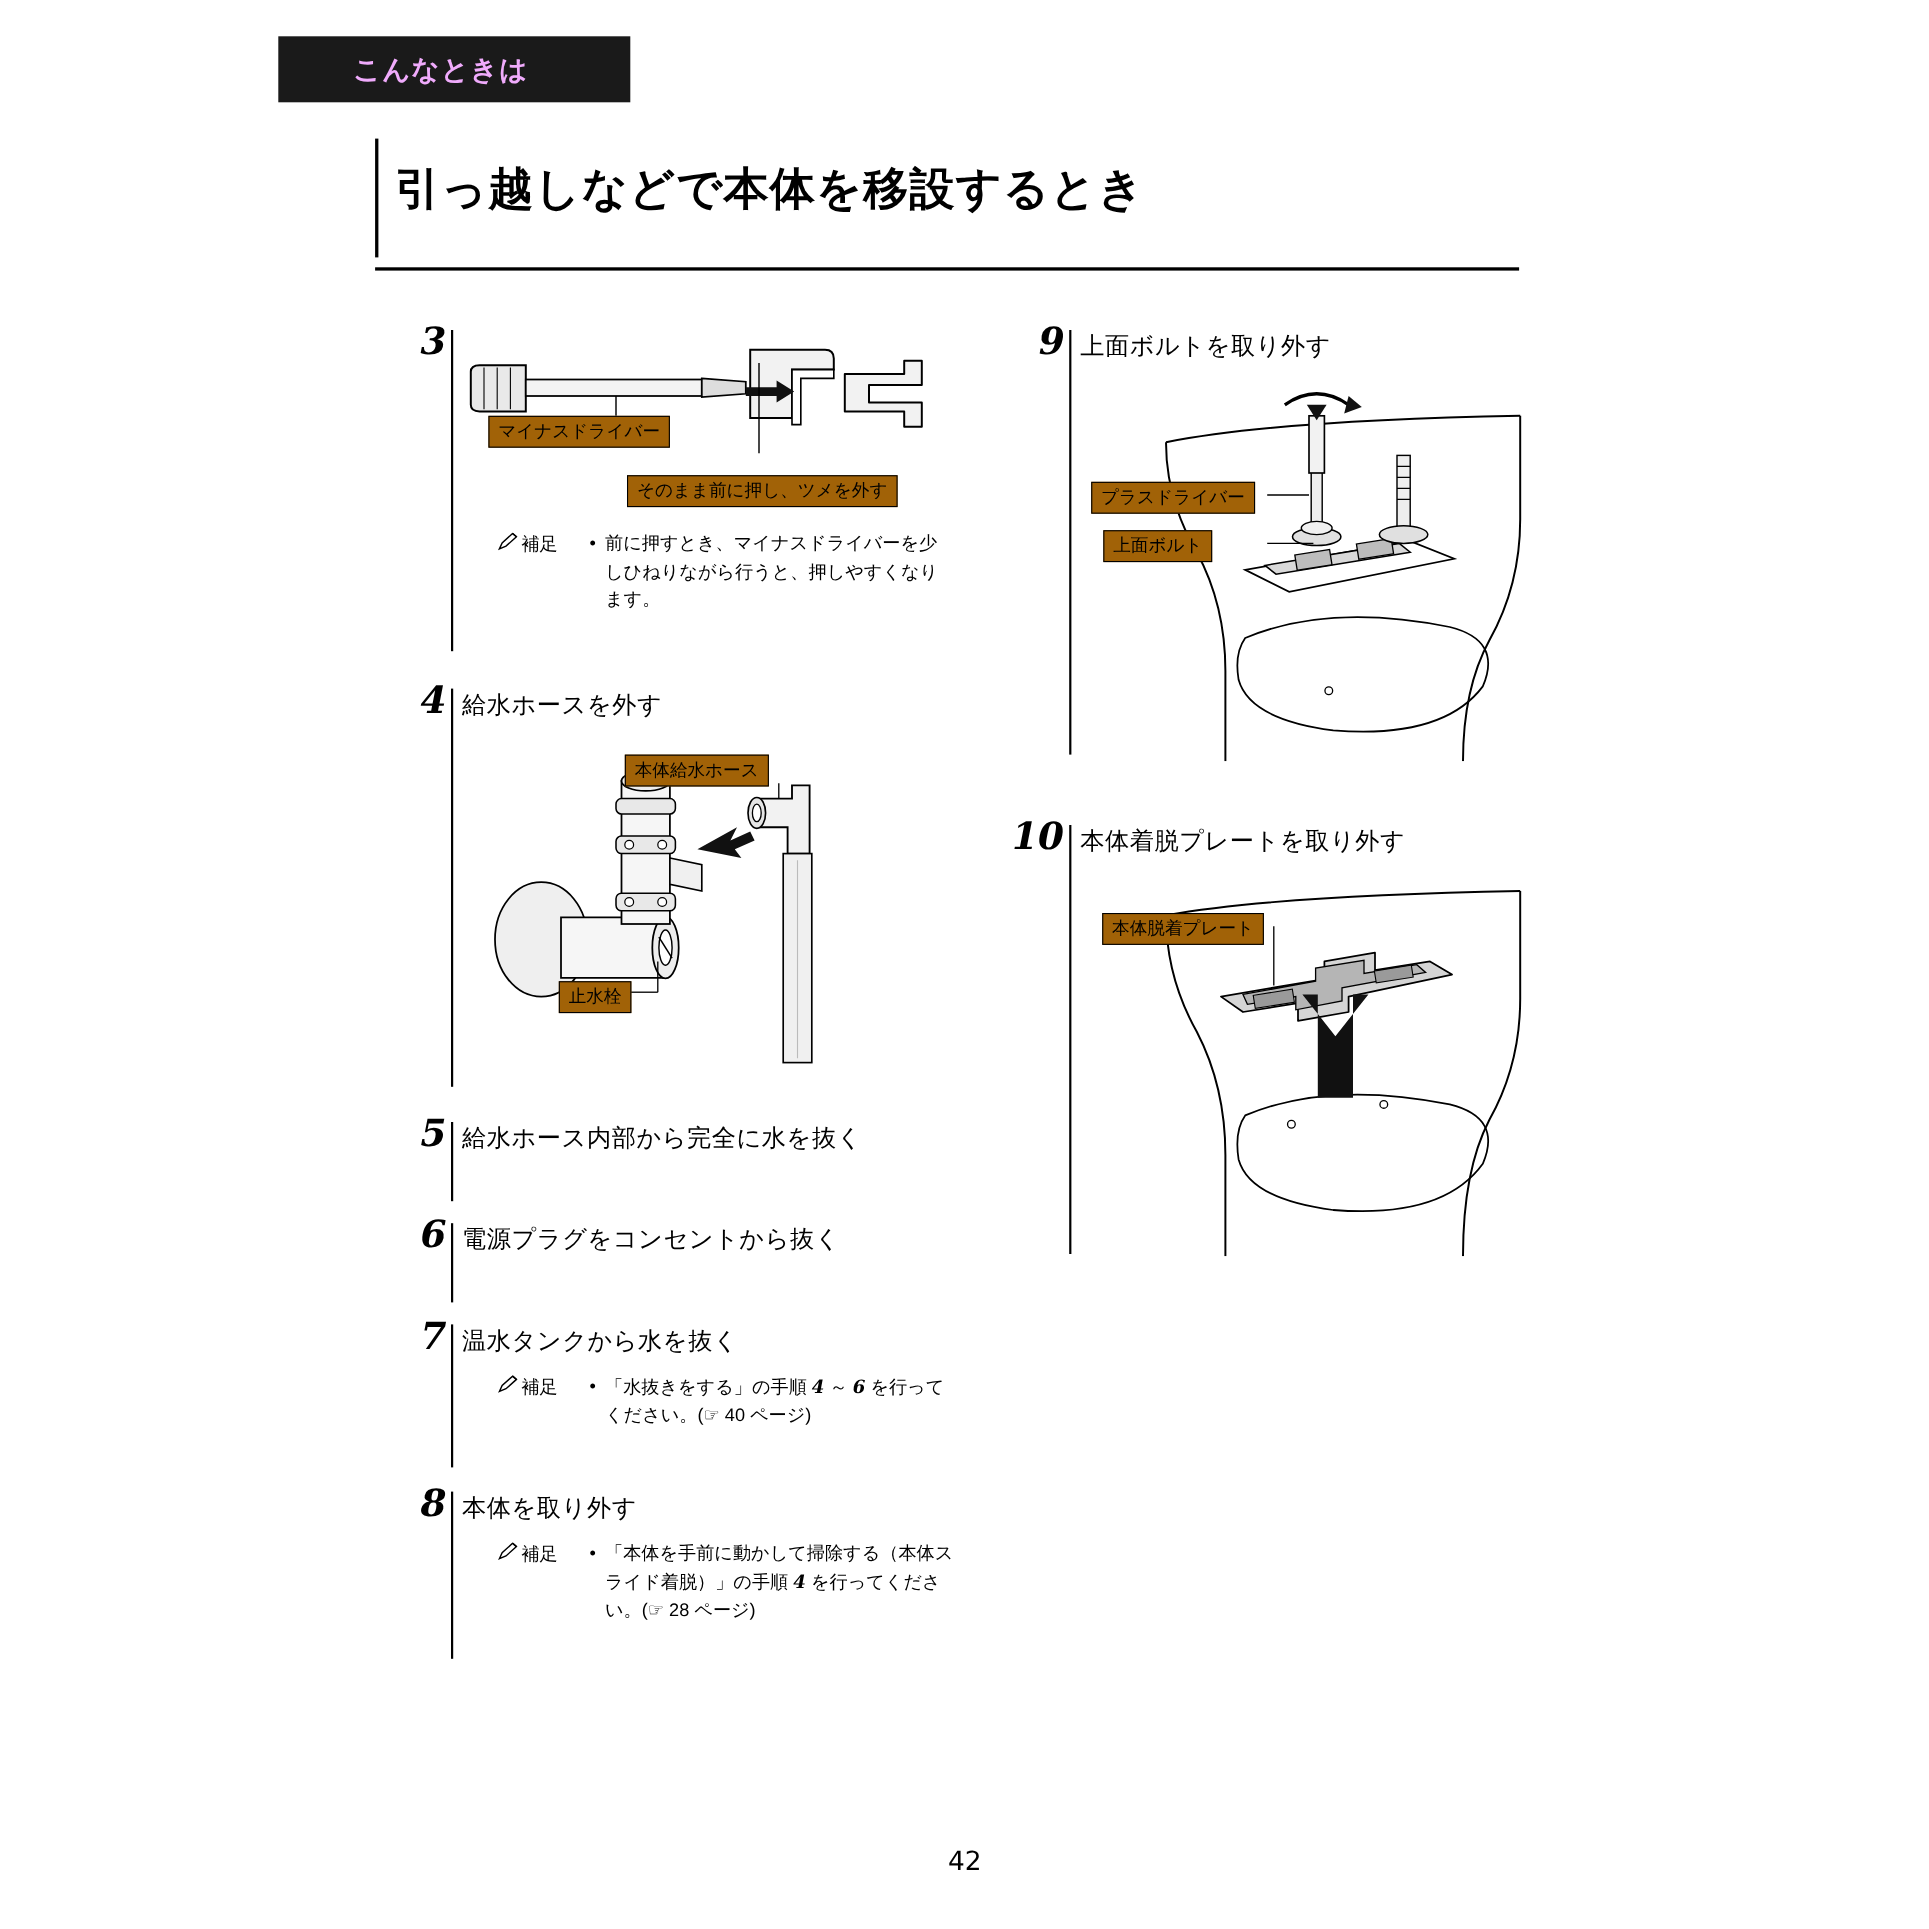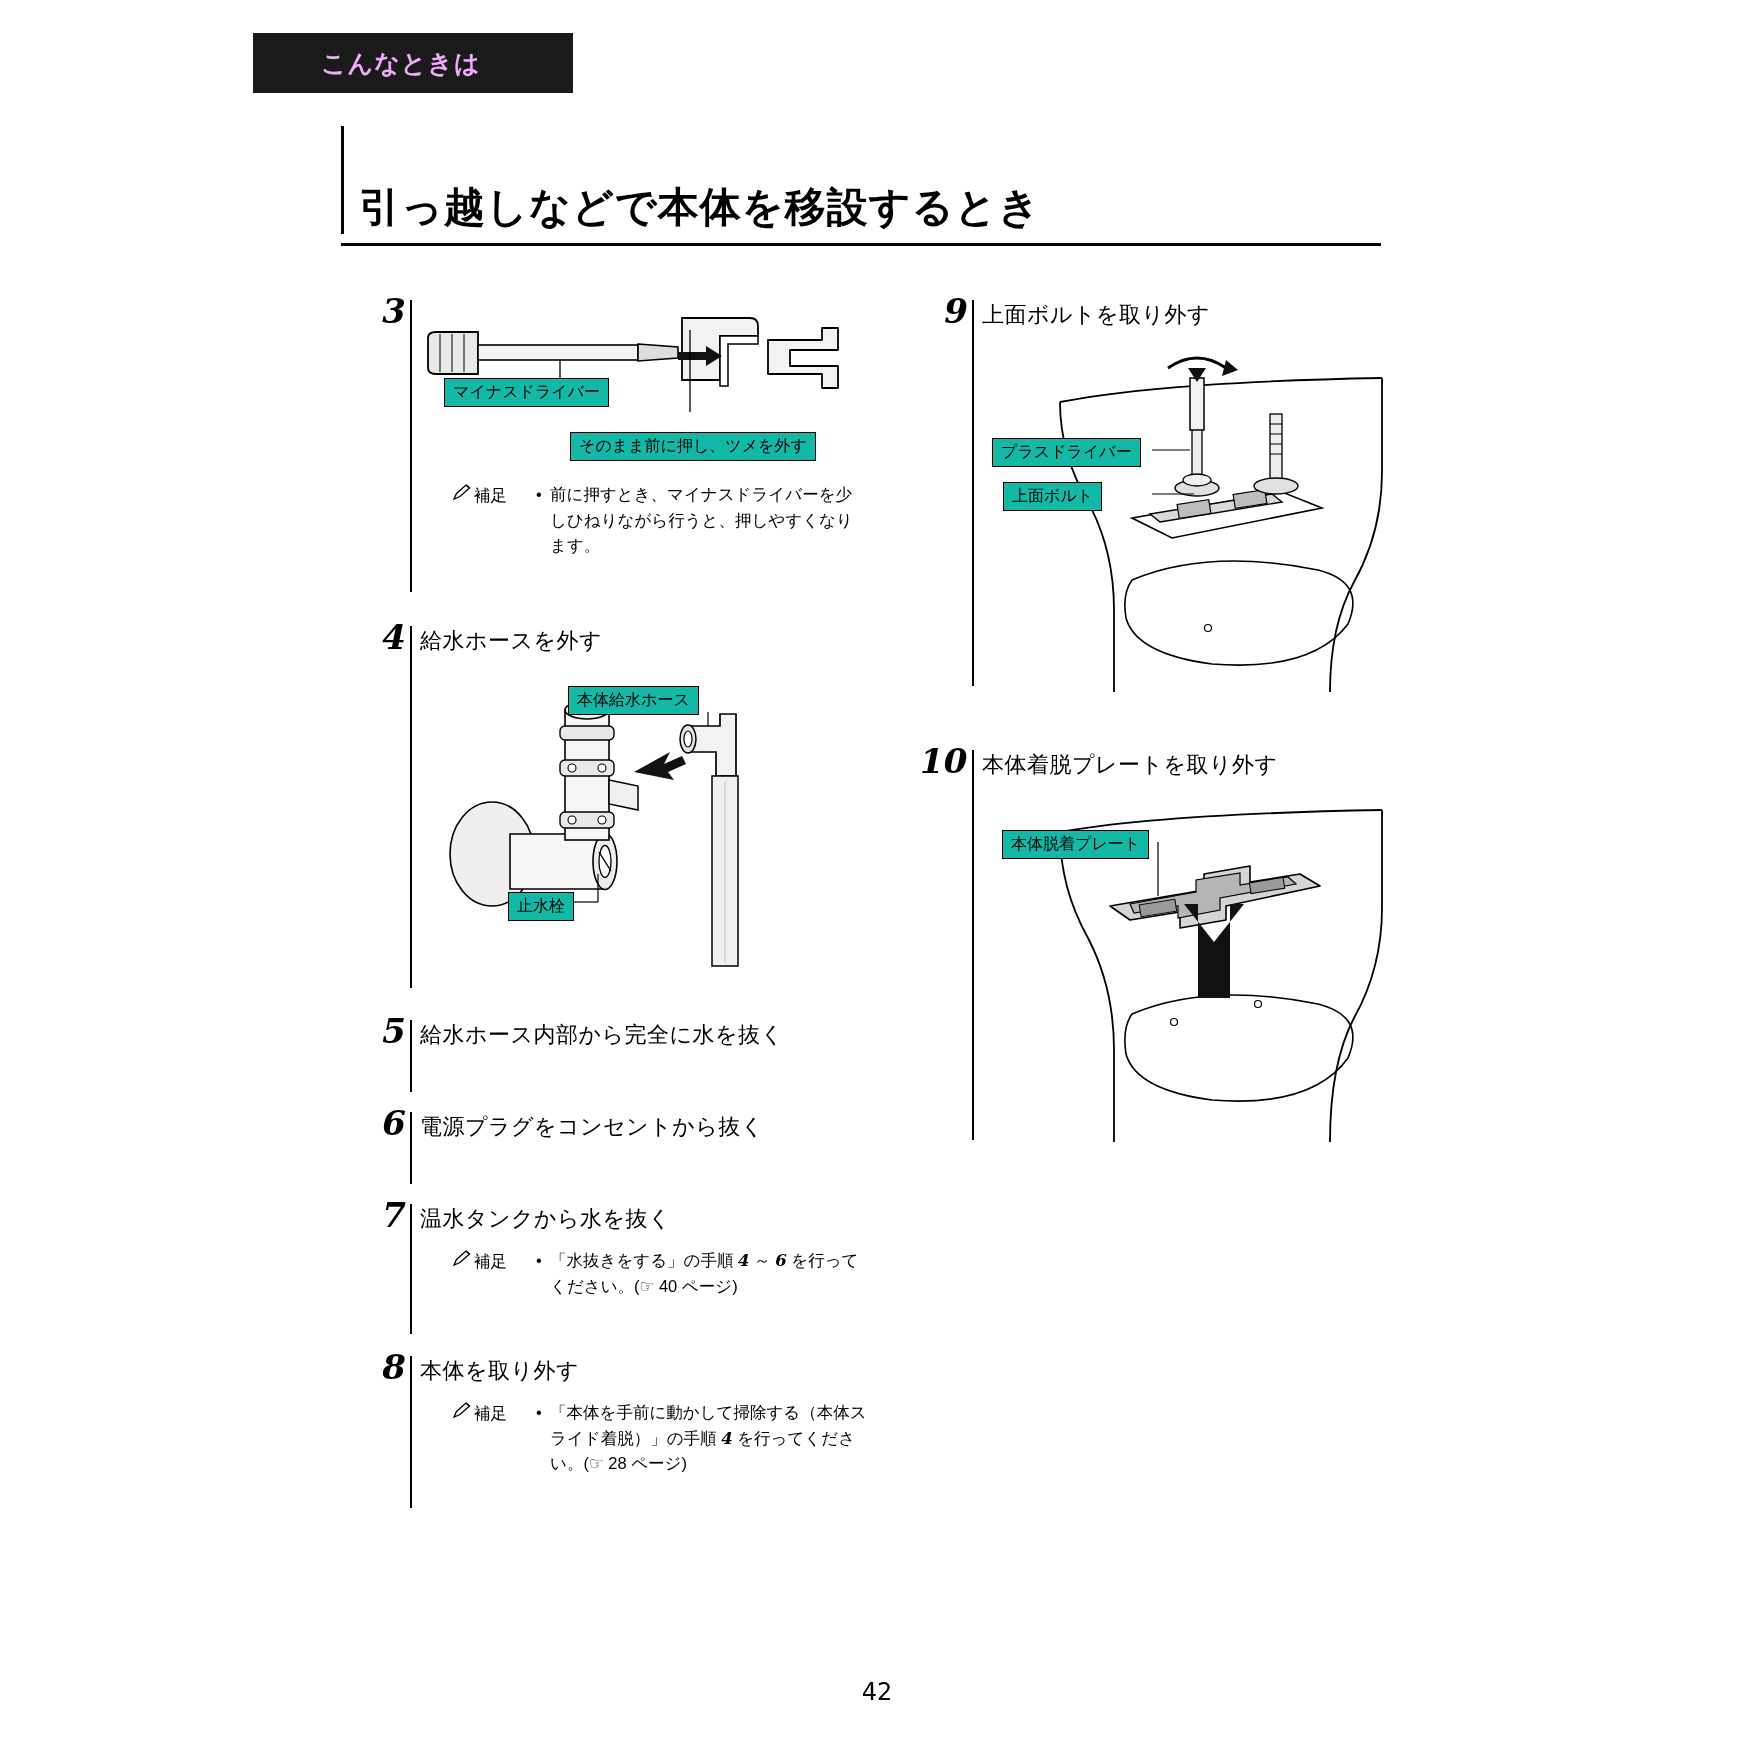--- a/index.html
+++ b/index.html
@@ -28,21 +28,20 @@
   .title-wrap::before {
     content:""; position:absolute; left:0; top:6px; width:3px; height:108px; background:#000;
   }
   .title-wrap::after {
     content:""; position:absolute; left:0; bottom:0; width:1040px; height:3px; background:#000;
   }
   .page-title {
     position:absolute; left:18px; top:24px;
     font-size:41px; font-weight:bold; letter-spacing:1px;
     font-family:"DejaVu Sans", sans-serif;
-    margin-top:36px;
   }
 
   
   .col-left { position:absolute; left:368px; top:300px; width:500px; }
   .col-right { position:absolute; left:930px; top:300px; width:520px; }
 
   
   .step { position:relative; padding-left:52px; }
   .step .rule { position:absolute; left:42px; top:0; width:2px; background:#000; }
   .step-num {
@@ -58,21 +57,21 @@
   
   .note { display:flex; margin-top:14px; font-size:16.5px; line-height:1.55; }
   .note .pen { width:22px; flex:0 0 22px; padding-top:2px; }
   .note .lbl { flex:0 0 62px; font-size:16.5px; padding-top:1px; }
   .note .body { flex:1; position:relative; padding-left:14px; }
   .note .body::before { content:"•"; position:absolute; left:0; top:0; }
   .note .body i { font-family:"DejaVu Serif", serif; font-style:italic; font-weight:bold; }
 
   
   .callout {
-    position:absolute; border:1.5px solid #000; background:#14b8a6;
+    position:absolute; border:1.5px solid #000; background:#a16207;
     font-size:16px; padding:3px 8px; white-space:nowrap;
     font-family:"DejaVu Sans", sans-serif;
   }
 
   svg { display:block; }
 
   .page-number {
     position:absolute; left:0; bottom:48px; width:100%; text-align:center;
     font-size:24px; font-family:"DejaVu Sans", sans-serif;
   }

